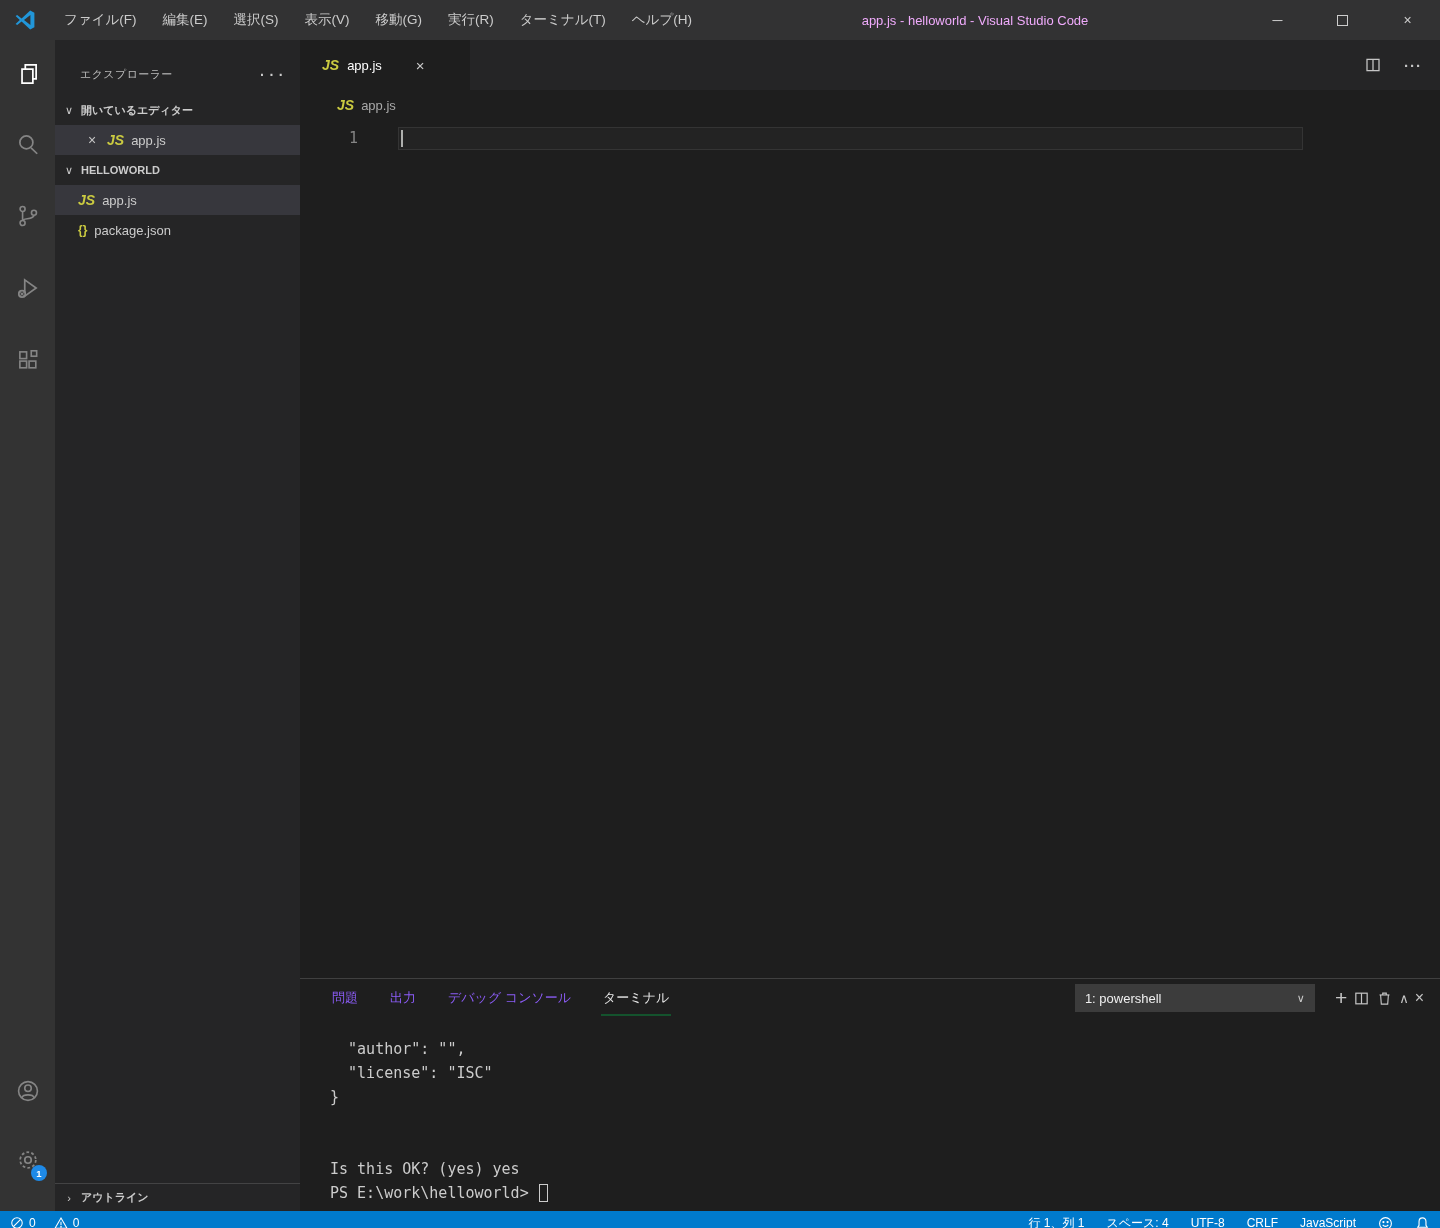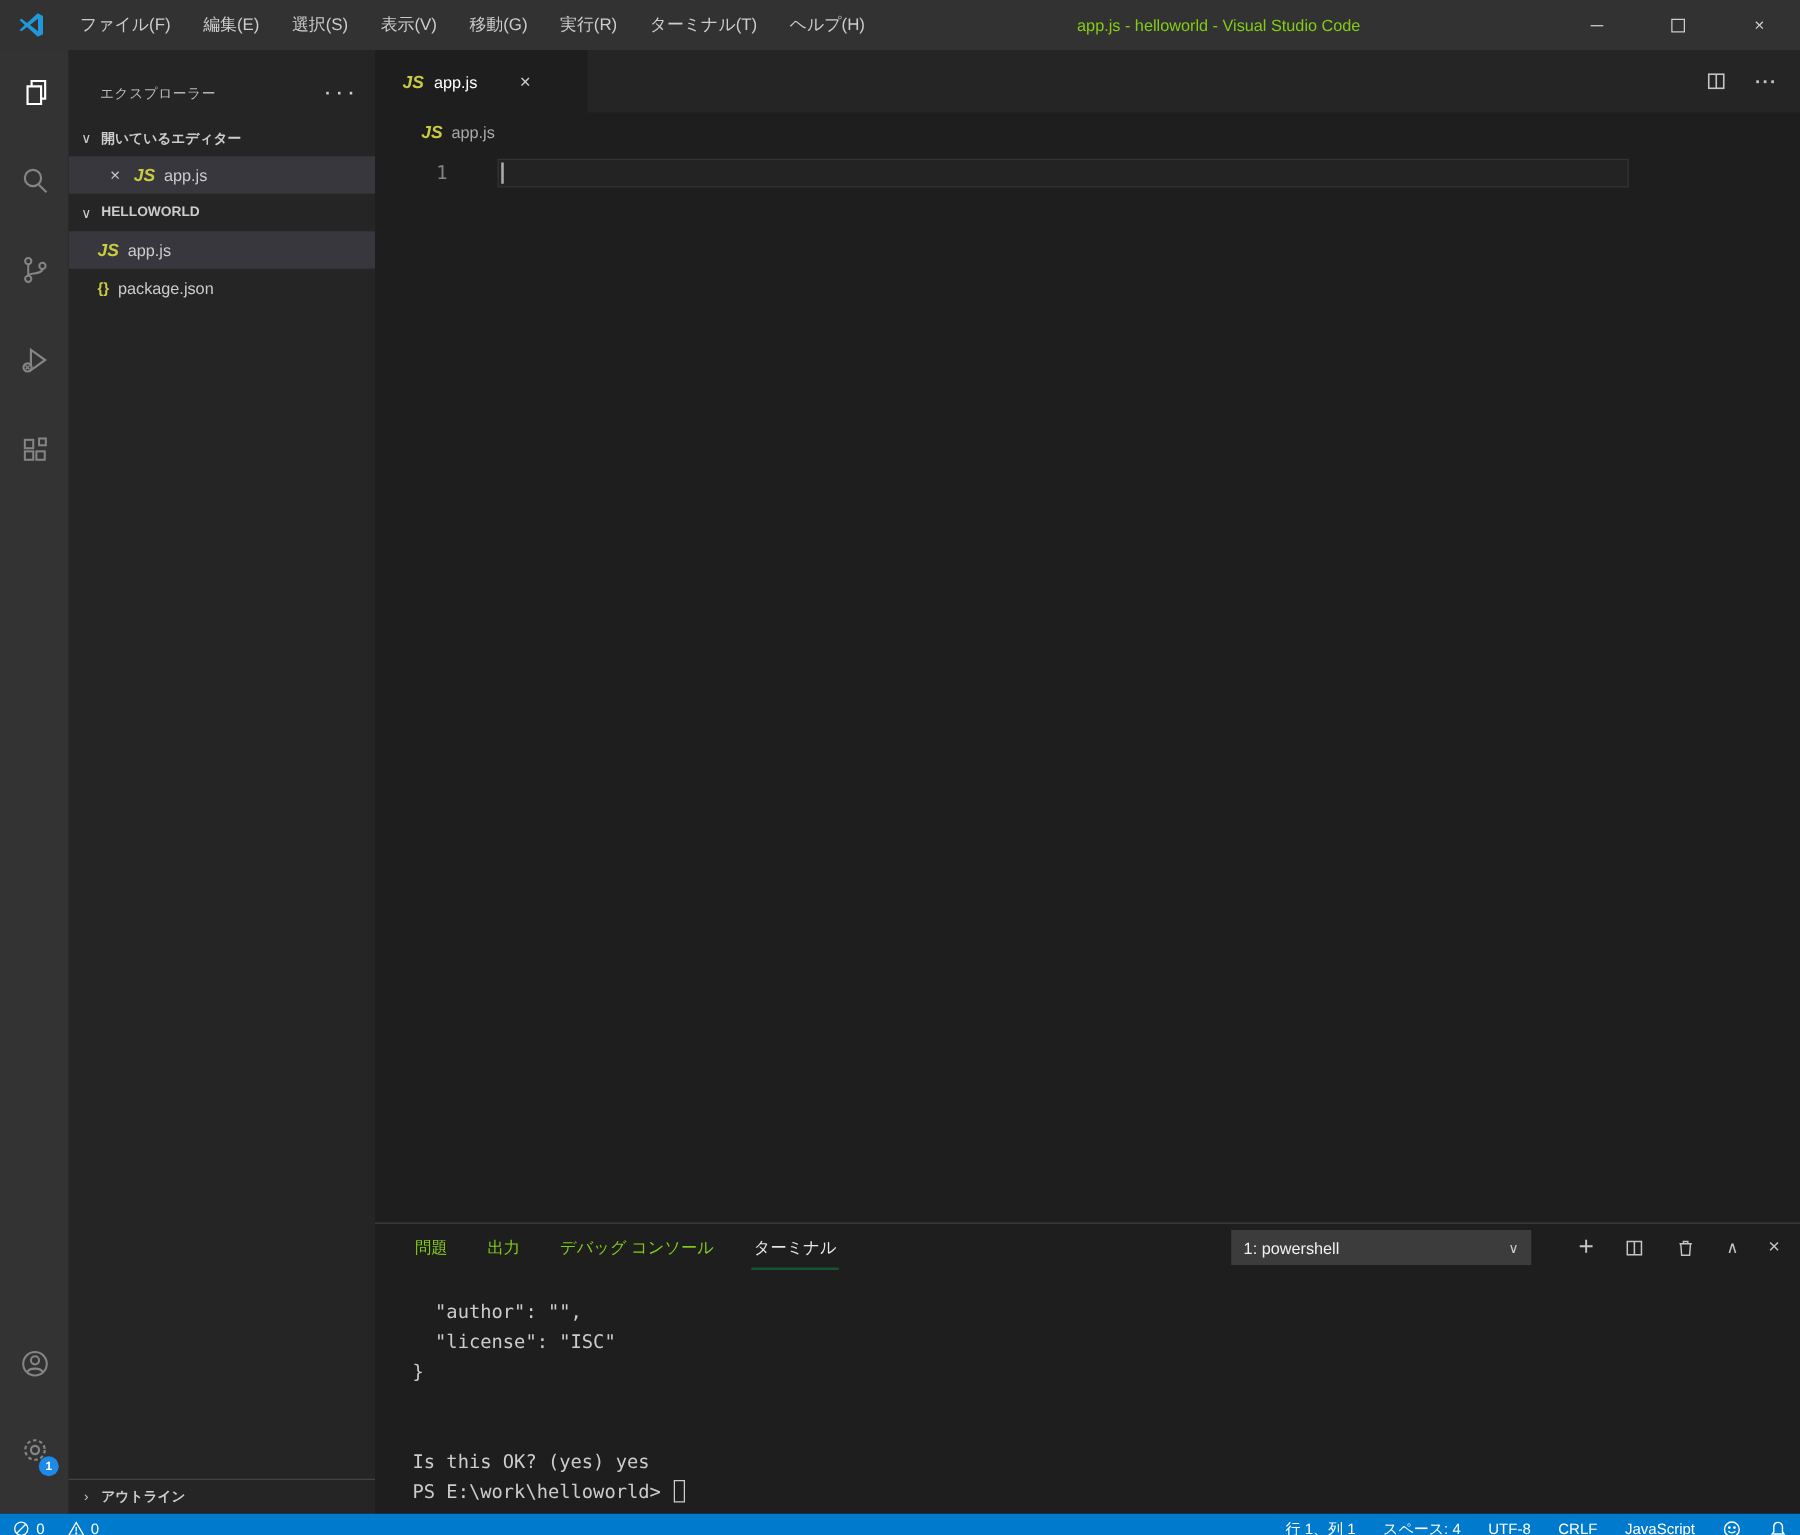--- a/index.html
+++ b/index.html
@@ -6,21 +6,21 @@
   html,body { width:1440px; height:1228px; overflow:hidden; background:#1e1e1e;
     font-family:"Liberation Sans","DejaVu Sans",sans-serif; }
   .app { position:relative; width:1440px; height:1228px; display:flex; flex-direction:column; }
 
   
   .titlebar { height:40px; background:#323233; display:flex; align-items:center; flex:0 0 auto; }
   .logo { width:24px; height:24px; margin:0 14px 0 13px; flex:0 0 auto; }
   .menu { display:flex; }
   .menu-item { color:#cccccc; font-size:13.5px; padding:0 13px; height:40px; line-height:40px; cursor:default; }
   .title-wrap { flex:1; display:flex; justify-content:center; overflow:hidden; }
-  .window-title { color:#84cc16; font-size:13px; white-space:nowrap; }
+  .window-title { color:#f0abfc; font-size:13px; white-space:nowrap; }
   .win-controls { display:flex; flex:0 0 auto; }
   .win-btn { width:65px; height:40px; display:flex; align-items:center; justify-content:center;
     color:#cccccc; font-size:14px; }
   .win-btn.max span { display:block; width:11px; height:11px; border:1px solid #cccccc; }
 
   
   .middle { flex:1 1 auto; display:flex; min-height:0; }
 
   
   .activitybar { width:55px; background:#333333; display:flex; flex-direction:column; align-items:center; }
@@ -70,23 +70,23 @@
   .gutter { width:68px; text-align:right; padding-right:10px; color:#858585; font-size:15px; }
   .cur-line { position:relative; margin-left:30px; width:905px; height:23px;
     border:1px solid rgba(255,255,255,.08); background:rgba(255,255,255,.025); }
   .cursor-bar { position:absolute; left:2px; top:2px; width:2px; height:17px; background:#aeafad; }
 
   
   .panel { height:233px; background:#1e1e1e; border-top:1px solid rgba(128,128,128,.35);
     display:flex; flex-direction:column; }
   .panel-header { height:38px; display:flex; align-items:center; padding-left:30px; }
   .panel-tabs { display:flex; gap:28px; align-items:center; }
-  .panel-tab { font-size:13px; color:#84cc16; padding:9px 2px 7px; border-bottom:2px solid transparent; }
+  .panel-tab { font-size:13px; color:#8b5cf6; padding:9px 2px 7px; border-bottom:2px solid transparent; }
   .panel-tab.active { color:#e7e7e7; border-bottom:2px solid #14532d; }
-  .panel-right { margin-left:auto; display:flex; align-items:center; gap:24px; padding-right:16px; }
+  .panel-right { margin-left:auto; display:flex; align-items:center; gap:6px; padding-right:16px; }
   .term-select { width:240px; height:28px; background:#3c3c3c; color:#f0f0f0; font-size:13px;
     display:flex; align-items:center; padding:0 10px; margin-right:14px; }
   .term-select .sel-label { flex:1; }
   .term-select .sel-chev { font-size:11px; color:#cccccc; }
   .panel-icon { color:#c5c5c5; display:flex; align-items:center; justify-content:center; font-size:16px; }
   .panel-icon svg { width:17px; height:17px; }
   .panel-icon.plus { font-size:21px; font-weight:400; }
   .panel-icon.chev-up { font-size:13px; }
   .terminal { flex:1; padding:20px 0 0 30px; font-family:"DejaVu Sans Mono","Liberation Mono",monospace;
     font-size:15px; line-height:24px; color:#cccccc; }

